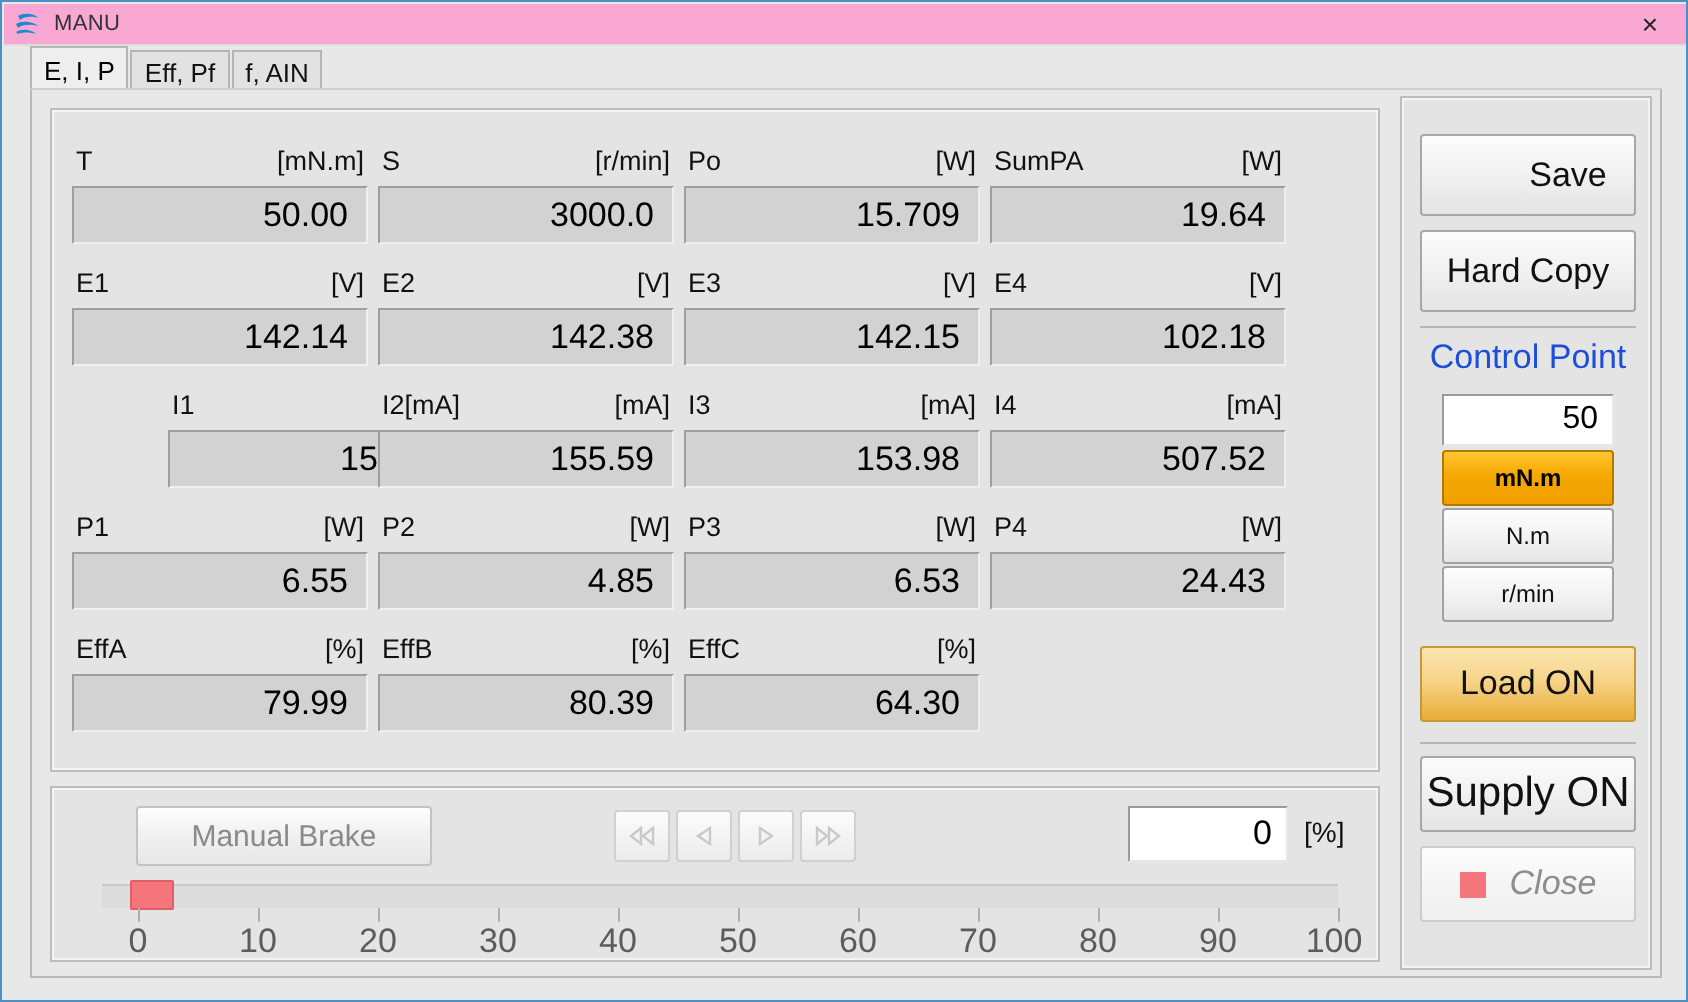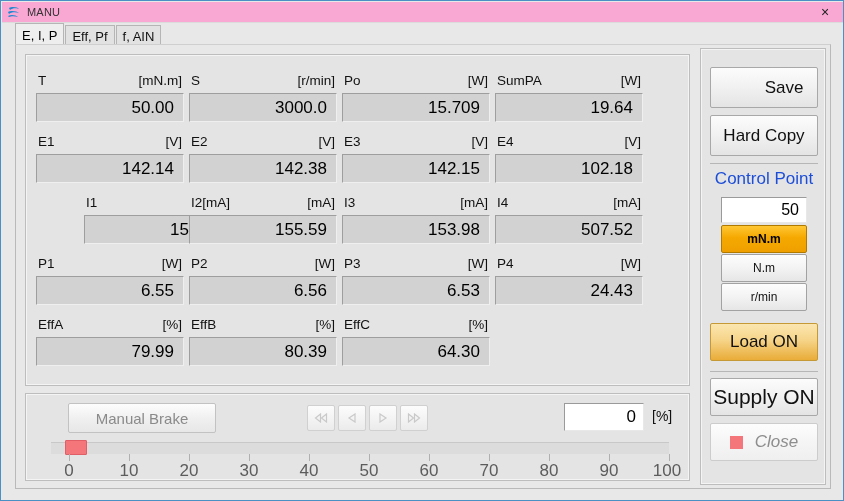--- a/index.html
+++ b/index.html
@@ -497,21 +497,21 @@
             <span>P1</span>
             <span class="unit">[W]</span>
           </div>
           <div class="value">6.55</div>
         </div>
         <div class="cell" style="left:163px;">
           <div class="labelline">
             <span>P2</span>
             <span class="unit">[W]</span>
           </div>
-          <div class="value">6.56</div>
+          <div class="value">4.85</div>
         </div>
         <div class="cell" style="left:316px;">
           <div class="labelline">
             <span>P3</span>
             <span class="unit">[W]</span>
           </div>
           <div class="value">6.53</div>
         </div>
         <div class="cell" style="left:469px;">
           <div class="labelline">

